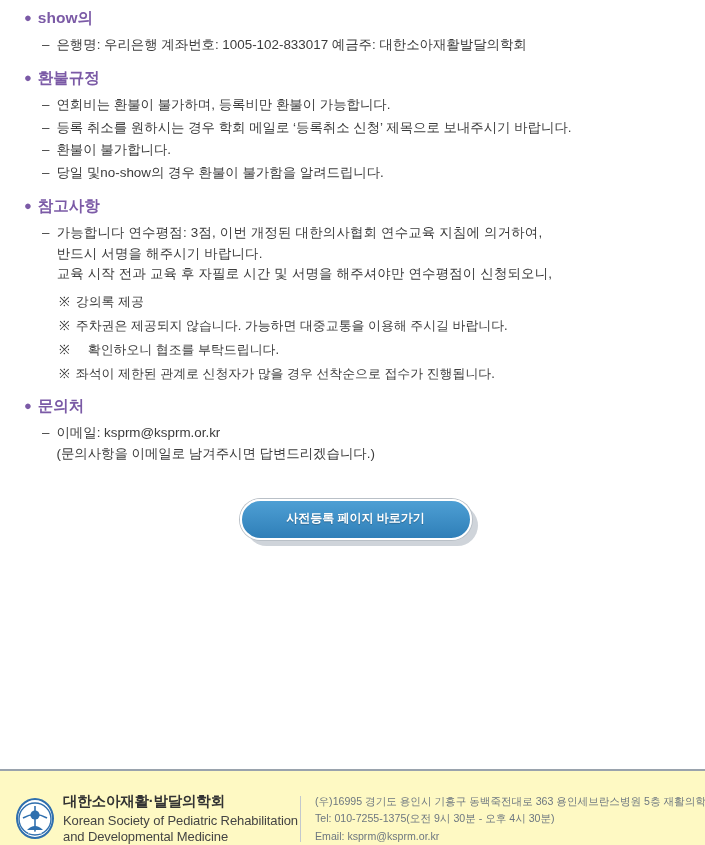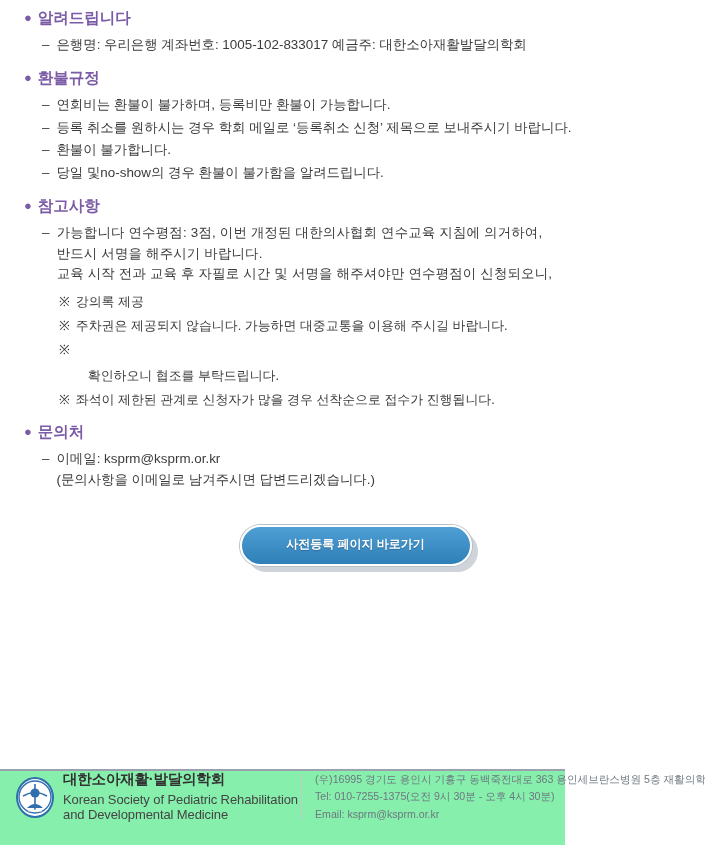--- a/index.html
+++ b/index.html
@@ -83,21 +83,21 @@
     display: flex;
     align-items: flex-start;
     gap: 6px;
     font-size: 12.9px;
     line-height: 1.55;
     color: #3b3b3b;
     margin-bottom: 4px;
   }
   .sub-item .star { flex: 0 0 auto; }
   .sub-item .txt { flex: 1 1 auto; }
-  .sub-item .txt .l2 { display: block; padding-left: 12px; margin-top: 26px; }
+  .sub-item .txt .l2 { display: block; padding-left: 12px; }
 
   
   .wide { letter-spacing: 0.2px; }
 
   
   .btn-wrap {
     margin-top: 34px;
     display: flex;
     justify-content: center;
   }
@@ -128,26 +128,26 @@
     font-weight: bold;
     cursor: pointer;
     text-shadow: 0 1px 1px rgba(0,0,0,.25);
   }
 
   
   .footer {
     position: absolute;
     left: 0;
     bottom: 0;
-    width: 565px;
+    width: 705px;
     height: 76px;
-    background: #86efac;
+    background: #fef9c3;
     border-top: 2px solid #9aa3ad;
     display: flex;
-    align-items: flex-start;
+    align-items: flex-end;
   }
   .footer-inner {
     display: flex;
     align-items: center;
     width: 100%;
     padding: 0 14px 0 16px;
   }
   .logo {
     display: flex;
     align-items: center;
@@ -198,21 +198,21 @@
 </head>
 <body>
 
 <div class="page">
 
   <div class="content">
 
     <div class="section">
       <div class="sec-head">
         <span class="bullet">●</span>
-        <span>알려드립니다</span>
+        <span>show의</span>
       </div>
       <div class="items">
         <div class="item">
           <span class="dash">–</span>
           <span class="txt">
             <span>은행명: 우리은행 계좌번호: 1005-102-833017   예금주: 대한소아재활발달의학회</span>
           </span>
         </div>
       </div>
     </div>

